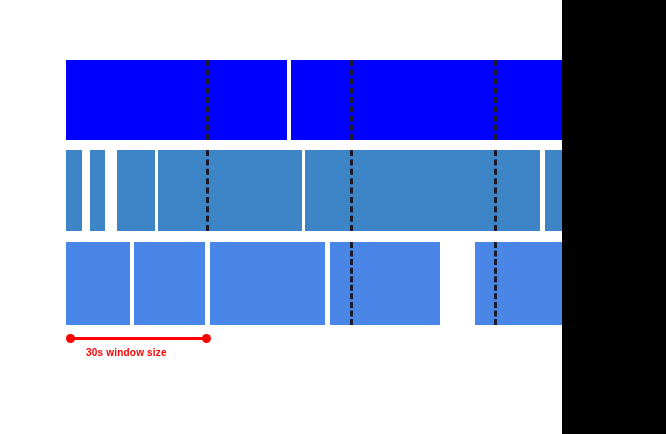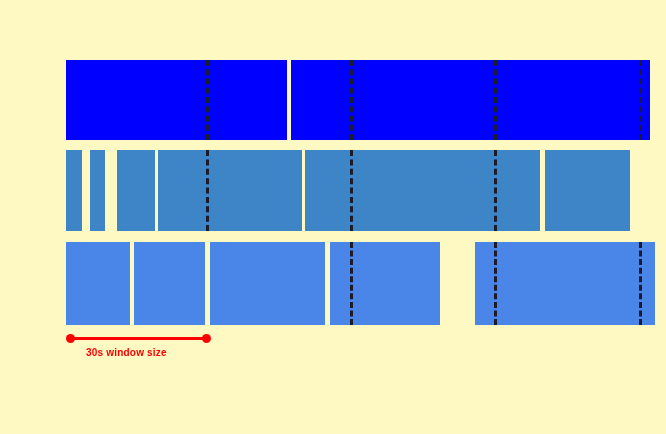--- a/index.html
+++ b/index.html
@@ -6,23 +6,23 @@
   html, body {
     margin: 0;
     padding: 0;
     background: #000000;
   }
   body {
     font-family: "Liberation Sans", sans-serif;
   }
   #chart-root {
     position: relative;
-    width: 666px;
+    width: 562px;
     height: 434px;
-    background: #fef9c3;
+    background: #ffffff;
     overflow: hidden;
   }
   .plot-area {
     position: absolute;
     left: 0;
     top: 0;
     width: 666px;
     height: 434px;
   }
   .track {

